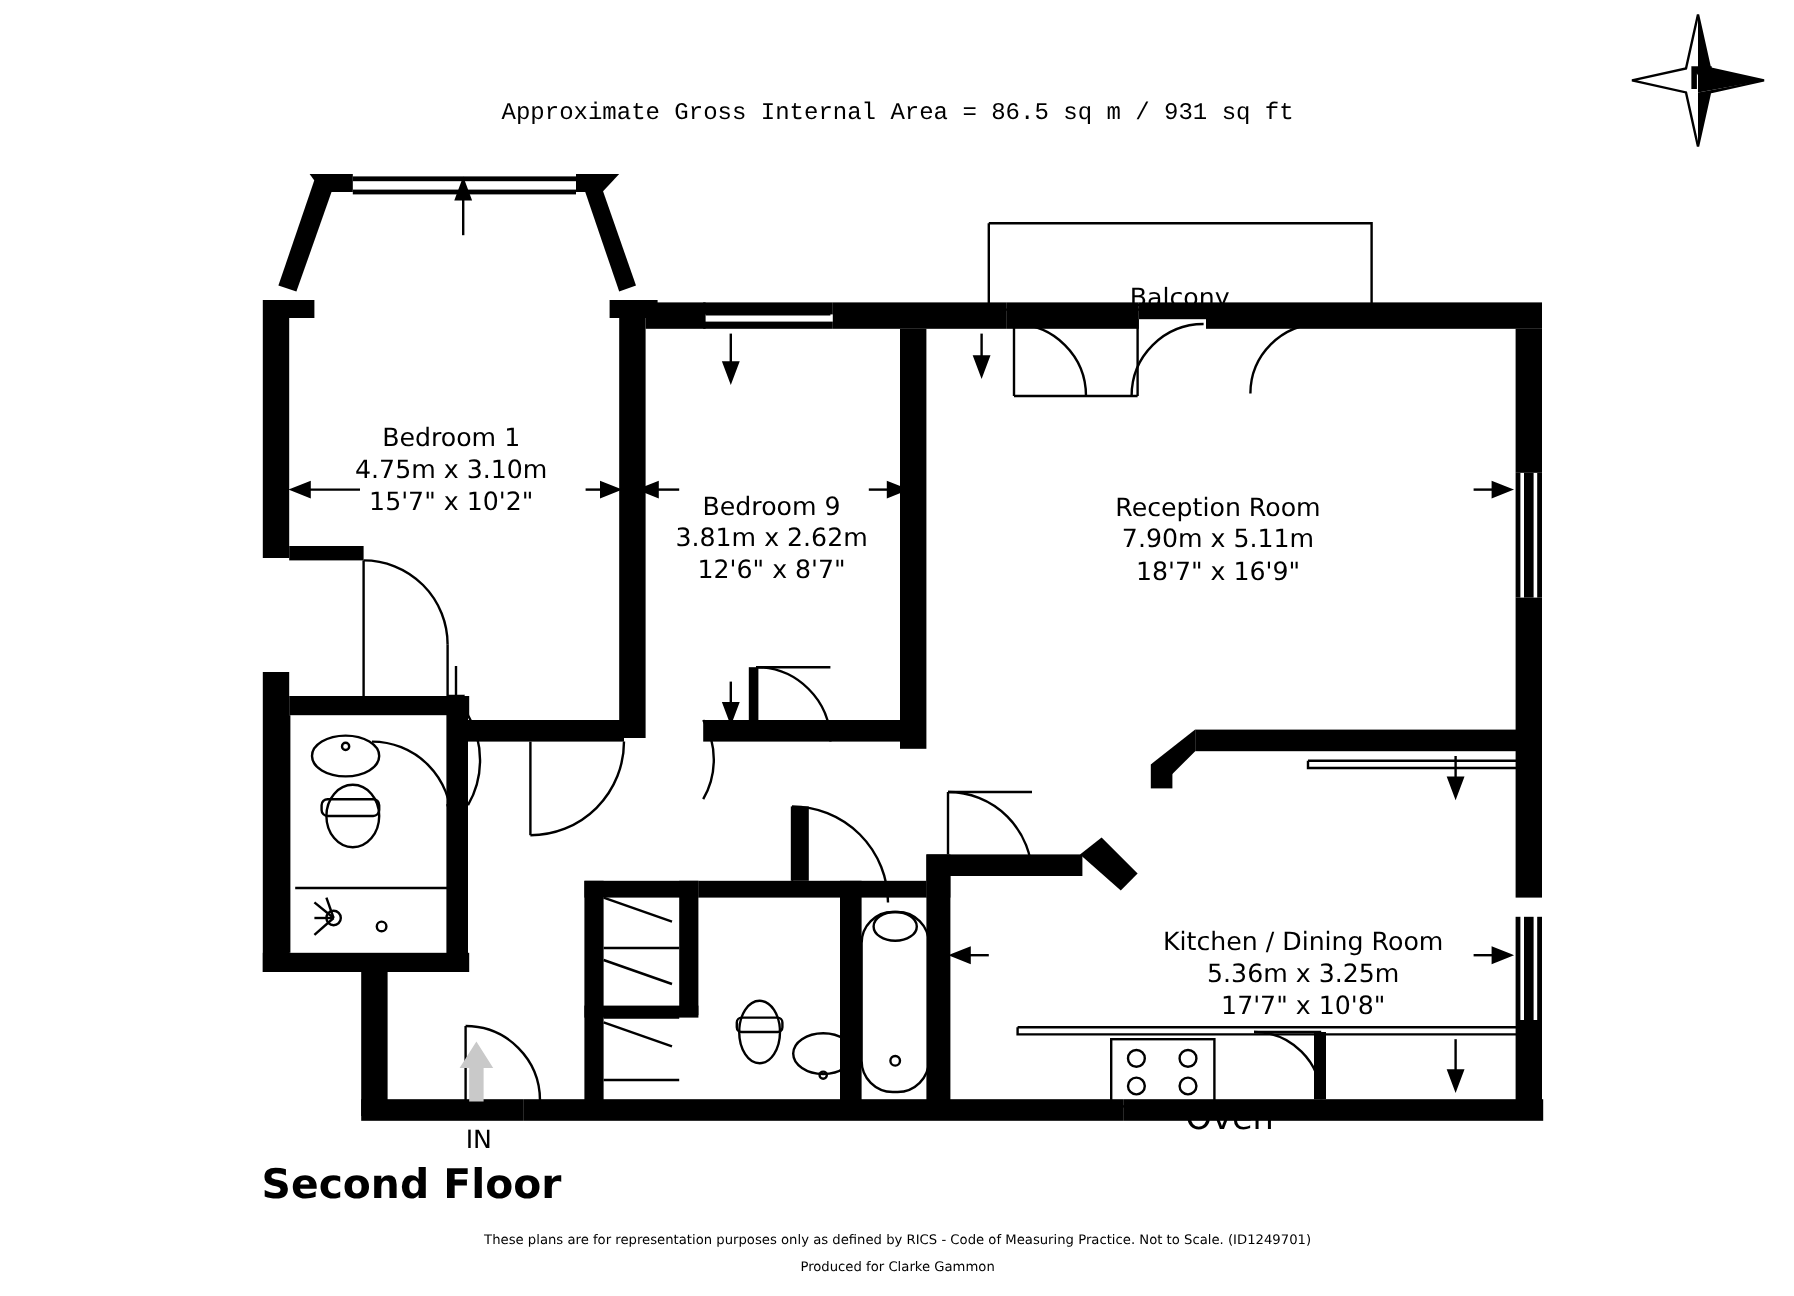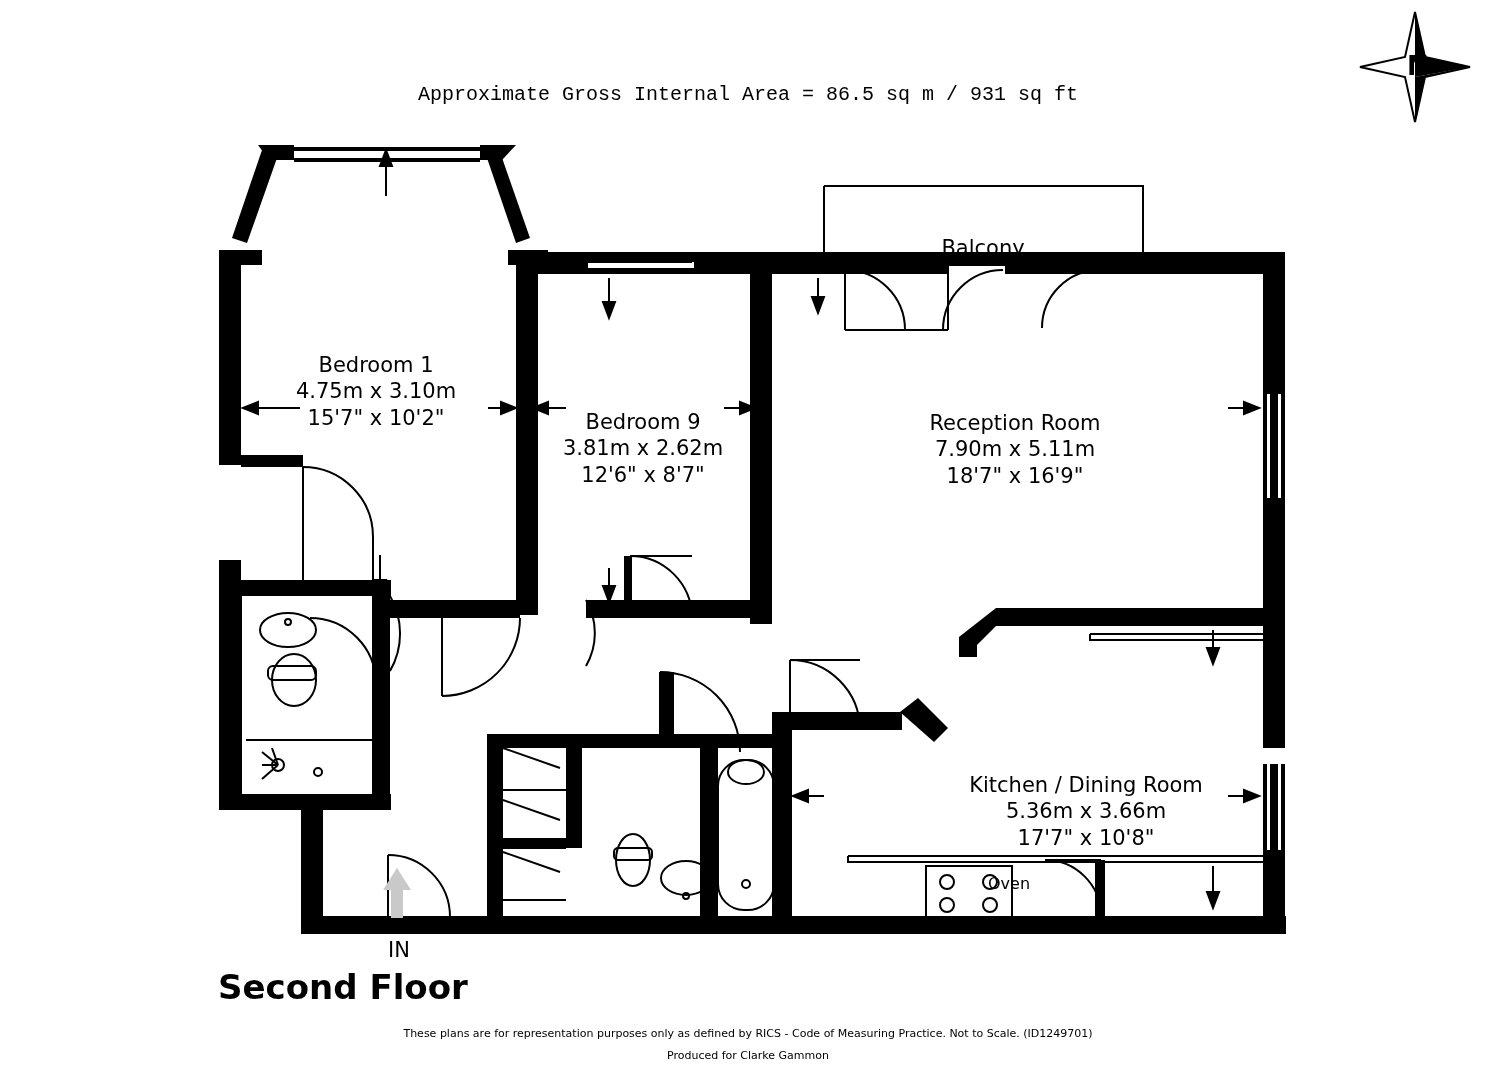--- a/index.html
+++ b/index.html
@@ -37,21 +37,22 @@
   }
   .room-label {
     font-size: 21px;
   }
   .room-label .name { display: block; }
   .room-label .dim { display: block; }
   .balcony-label {
     font-size: 21px;
   }
   .oven-label {
-    font-size: 16px;
+    font-size: 28px;
+    margin-top: 40px;
   }
   .in-label {
     font-size: 21px;
     font-weight: normal;
   }
   .floor-title {
     font-size: 34px;
     font-weight: bold;
   }
   .footer-note {
@@ -295,21 +296,21 @@
 </div>
 
 <div class="txt room-label center" style="left:1015px; top:410px;">
   <span class="name">Reception Room</span>
   <span class="dim">7.90m x 5.11m</span>
   <span class="dim">18'7" x 16'9"</span>
 </div>
 
 <div class="txt room-label center" style="left:1086px; top:772px;">
   <span class="name">Kitchen / Dining Room</span>
-  <span class="dim">5.36m x 3.66m</span>
+  <span class="dim">5.36m x 3.25m</span>
   <span class="dim">17'7" x 10'8"</span>
 </div>
 
 <div class="txt oven-label" style="left:988px; top:874px;">Oven</div>
 
 <div class="txt in-label center" style="left:399px; top:937px;">IN</div>
 
 <div class="txt floor-title" style="left:218px; top:966px;">Second Floor</div>
 
 <div class="txt footer-note center" style="left:748px; top:1027px;">These plans are for representation purposes only as defined by RICS - Code of Measuring Practice. Not to Scale. (ID1249701)</div>

